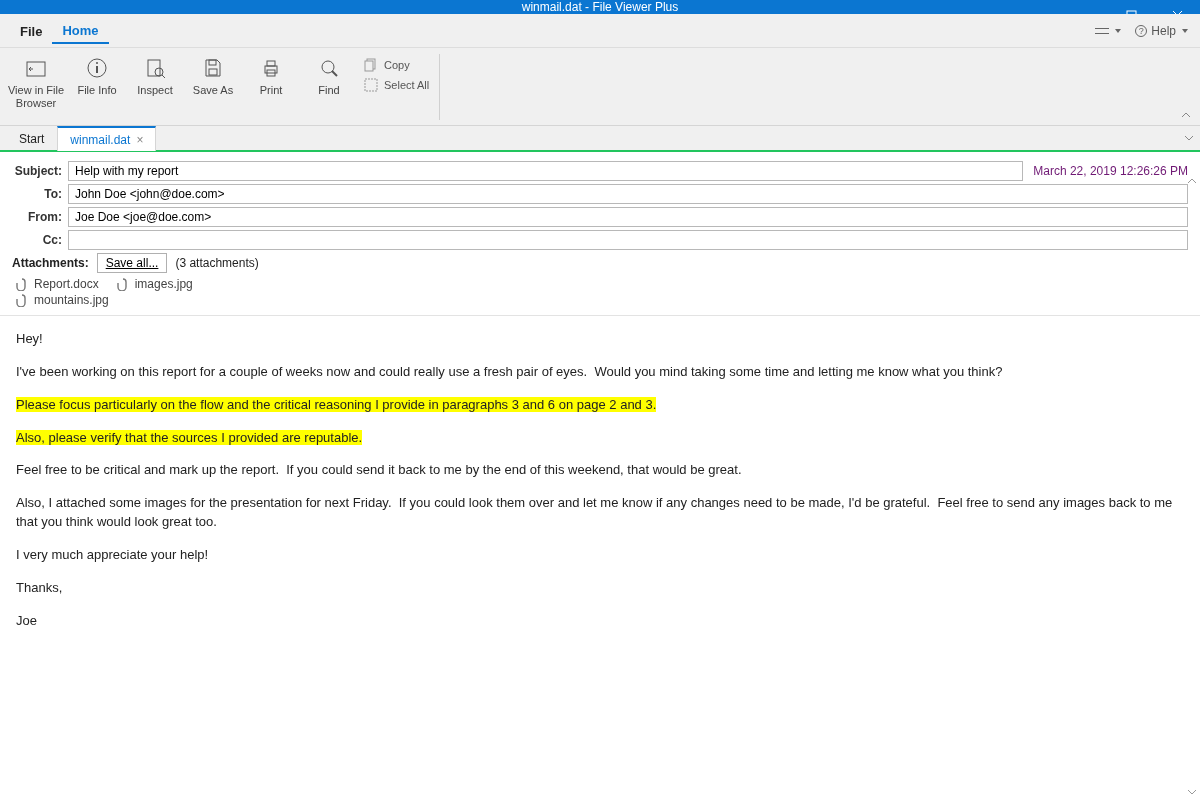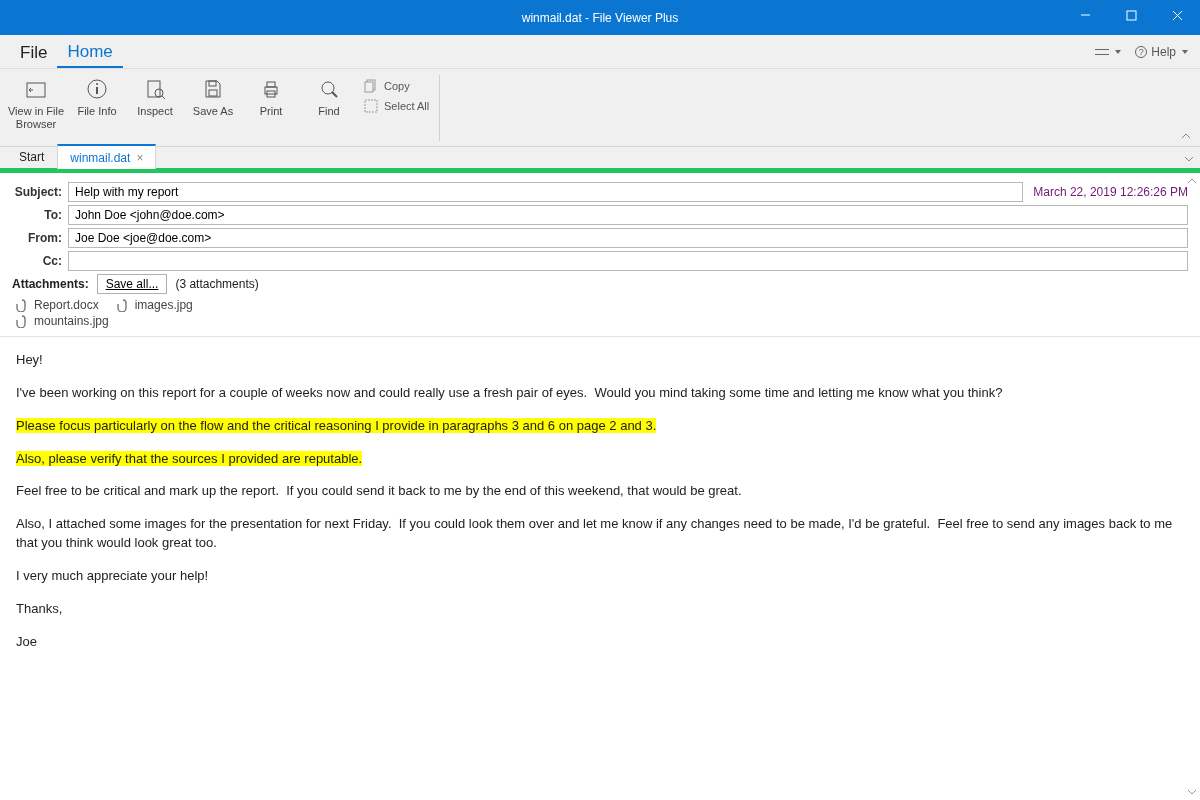--- a/index.html
+++ b/index.html
@@ -1,27 +1,27 @@
 <!DOCTYPE html>
 <html><head>
 <meta charset="utf-8">
 <style>
   * { box-sizing: border-box; margin: 0; padding: 0; }
   body { font-family: "Segoe UI", Tahoma, sans-serif; font-size: 12px; color: #222; background: #fff; width: 1200px; height: 800px; overflow: hidden; position: relative; }
 
   
-  .titlebar { background: #0b76d1; height: 35px; display: flex; align-items: center; justify-content: center; position: relative; color: #fff; }
+  .titlebar { background: #0b76d1; height: 14px; display: flex; align-items: center; justify-content: center; position: relative; color: #fff; }
   .titlebar .title { font-size: 12px; }
   .titlebar .controls { position: absolute; right: 0; top: 0; height: 30px; display: flex; }
   .titlebar .controls .ctl { width: 46px; height: 30px; display: flex; align-items: center; justify-content: center; color: #fff; }
   .ctl svg { pointer-events: none; }
 
   
   .menubar { height: 34px; background: #f0f0f0; display: flex; align-items: center; padding: 0 10px; border-bottom: 1px solid #ddd; position: relative; }
-  .menubar .menu { padding: 6px 10px 4px 10px; font-size: 17px; cursor: default; }
+  .menubar .menu { padding: 6px 10px 4px 10px; font-size: 13px; cursor: default; font-weight: bold; }
   .menubar .menu.active { color: #0b76d1; border-bottom: 2px solid #0b76d1; }
   .menubar .right { position: absolute; right: 12px; top: 0; height: 34px; display: flex; align-items: center; gap: 14px; color: #555; }
   .menubar .right .mitem { display: flex; align-items: center; gap: 4px; font-size: 12px; }
   .sliders-ico { width:14px; height:12px; position:relative; }
   .sliders-ico::before, .sliders-ico::after { content:''; position:absolute; left:0; right:0; height:1px; background:#666; }
   .sliders-ico::before { top:3px; } .sliders-ico::after { bottom:3px; }
   .caret { width:0; height:0; border-left:3px solid transparent; border-right:3px solid transparent; border-top:4px solid #666; margin-left:2px; }
   .help-ico { width:12px; height:12px; border:1px solid #666; border-radius:50%; display:flex; align-items:center; justify-content:center; font-size:9px; color:#666; }
 
   
@@ -30,21 +30,21 @@
   .rgroup.wide { width: 64px; }
   .rgroup .ico { height: 28px; display:flex; align-items:center; justify-content:center; margin-top:2px; color:#444; }
   .rgroup .lbl { line-height: 13px; margin-top: 2px; }
   .rgroup2 { display:flex; flex-direction:column; gap:6px; padding: 6px 6px 0 6px; font-size:11px; color:#555; }
   .rgroup2 .row { display:flex; align-items:center; gap:6px; }
   .rgroup2 .row .sm-ico { width:14px; height:14px; display:flex; align-items:center; justify-content:center; color:#888; }
   .vsep { width:1px; background:#d0d0d0; height:66px; margin: 2px 6px 0 4px; }
   .ribbon-collapse { position:absolute; right:6px; bottom:2px; width:14px; height:14px; color:#888; }
 
   
-  .tabstrip { height: 26px; background: #f0f0f0; border-bottom: 5px solid #22c55e; display:flex; align-items:flex-end; padding-left:6px; position:relative; }
+  .tabstrip { height: 26px; background: #f0f0f0; border-bottom: 2px solid #22c55e; display:flex; align-items:flex-end; padding-left:6px; position:relative; }
   .tab { padding: 5px 12px 4px 12px; font-size: 12px; border: 1px solid transparent; border-bottom:none; display:flex; align-items:center; gap:6px; position:relative; }
   .tab.active { background:#fff; border-color:#d5d5d5; border-top:2px solid #0b76d1; color:#0b76d1; margin-bottom:-1px; }
   .tab .close { font-size:12px; color:#888; }
   .tabstrip .drop { position:absolute; right:6px; top:6px; color:#888; }
 
   
   .headers { padding: 6px 12px 6px 12px; border-bottom: 1px solid #e3e3e3; }
   .hrow { display:flex; align-items:center; margin: 3px 0; font-size:12px;justify-content:center; }
   .hrow .lab { width: 56px; text-align:right; padding-right:6px; font-weight:bold; color:#333; }
   .hrow input.fld { flex:1; border:1px solid #b8b8b8; height:20px; padding:0 6px; font-size:12px; background:#fff; }

